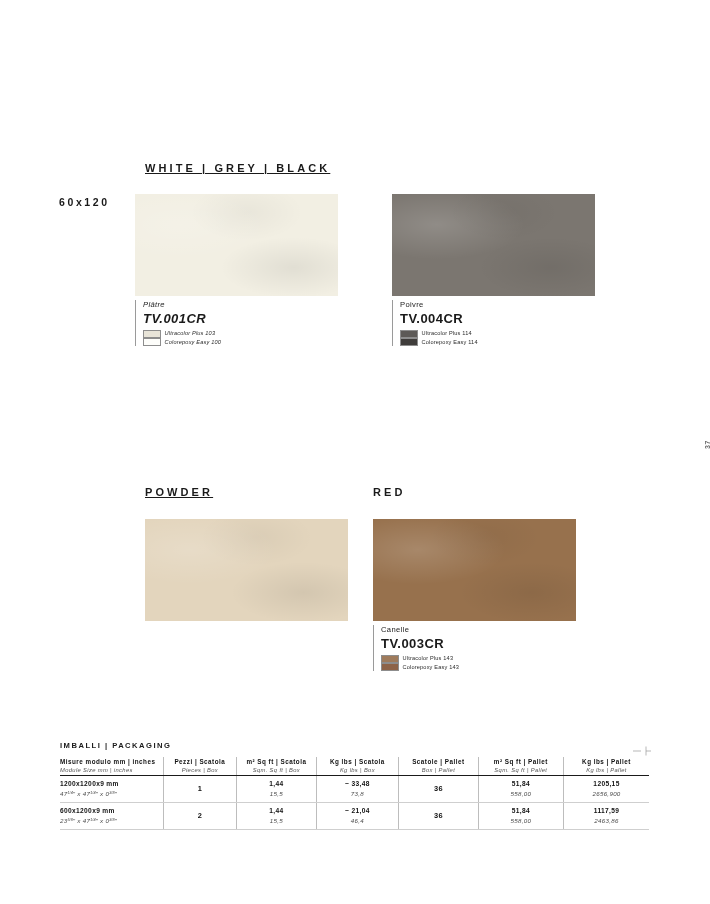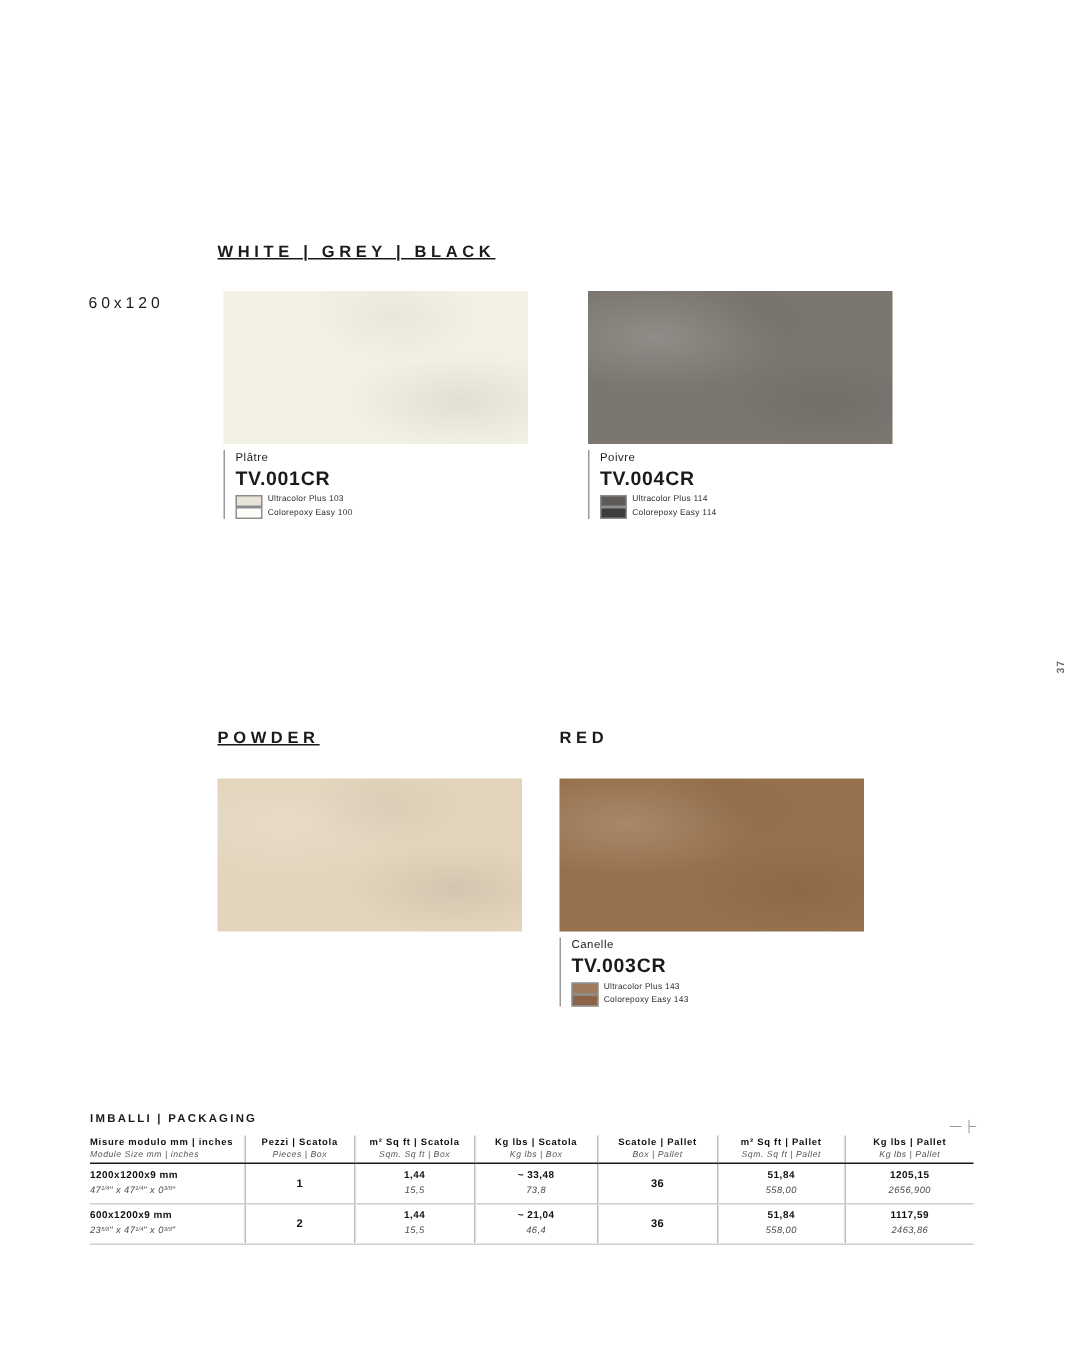--- a/index.html
+++ b/index.html
@@ -39,21 +39,21 @@
     color: #1a1a1a;
     white-space: nowrap;
   }
 
   
   .format-label {
     position: absolute;
     left: 59px;
     top: 196px;
     font-size: 10.5px;
-    font-weight: 400;
+    font-weight: 700;
     letter-spacing: 2.6px;
     color: #1a1a1a;
     white-space: nowrap;
   }
 
   
   .tile-block { position: absolute; }
 
   .tile-swatch {
     width: 203px;
@@ -212,21 +212,21 @@
 </style>
 </head>
 <body>
 
 <div class="page-number">37</div>
 
 <div class="family-title" style="left:145px; top:162px;text-decoration:underline;">WHITE | GREY | BLACK</div>
 
 <div class="format-label">60x120</div>
 
-<div class="tile-block" style="left:149px; top:194px;">
+<div class="tile-block" style="left:135px; top:194px;font-style:italic;">
   <span class="tile-swatch" id="sw-0" style="background: rgb(242, 239, 227);"></span>
   <div class="tile-caption">
     <div class="tile-name">Plâtre</div>
     <div class="tile-code">TV.001CR</div>
     <div class="grout-row">
       <span class="grout-chip" id="gc-0-0" style="background: rgb(232, 228, 216);"></span>
       <span class="grout-label">Ultracolor Plus 103</span>
     </div>
     <div class="grout-row">
       <span class="grout-chip" id="gc-0-1" style="background: rgb(253, 253, 250);"></span>

